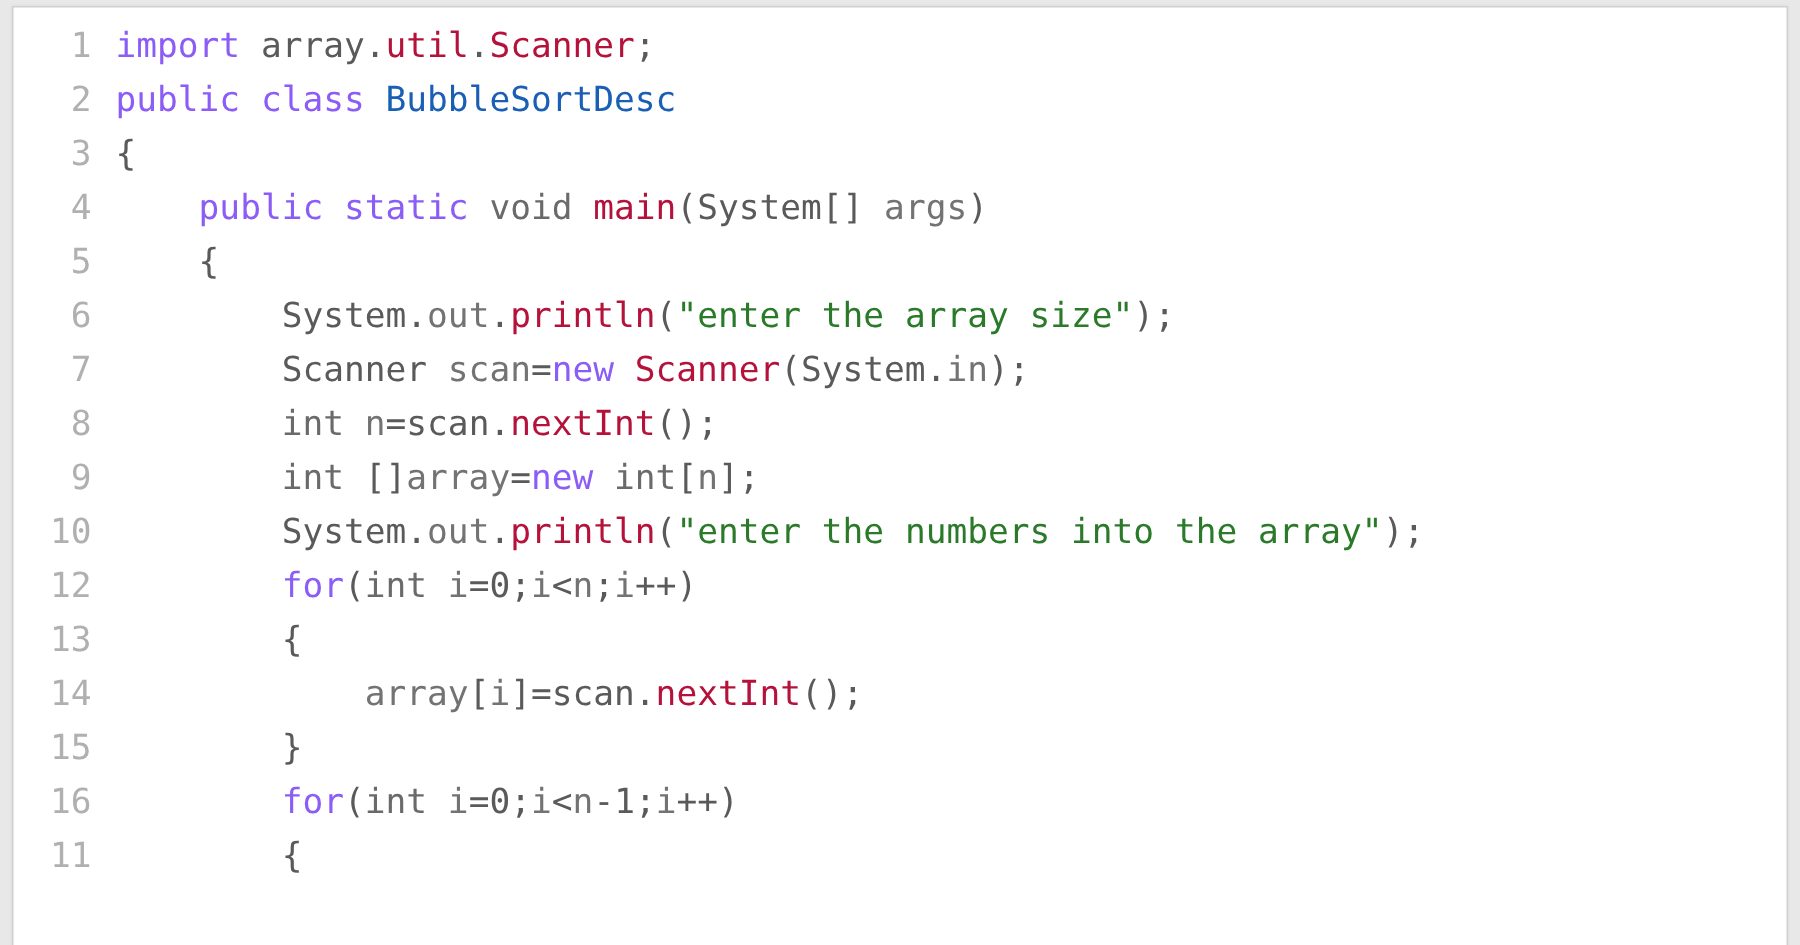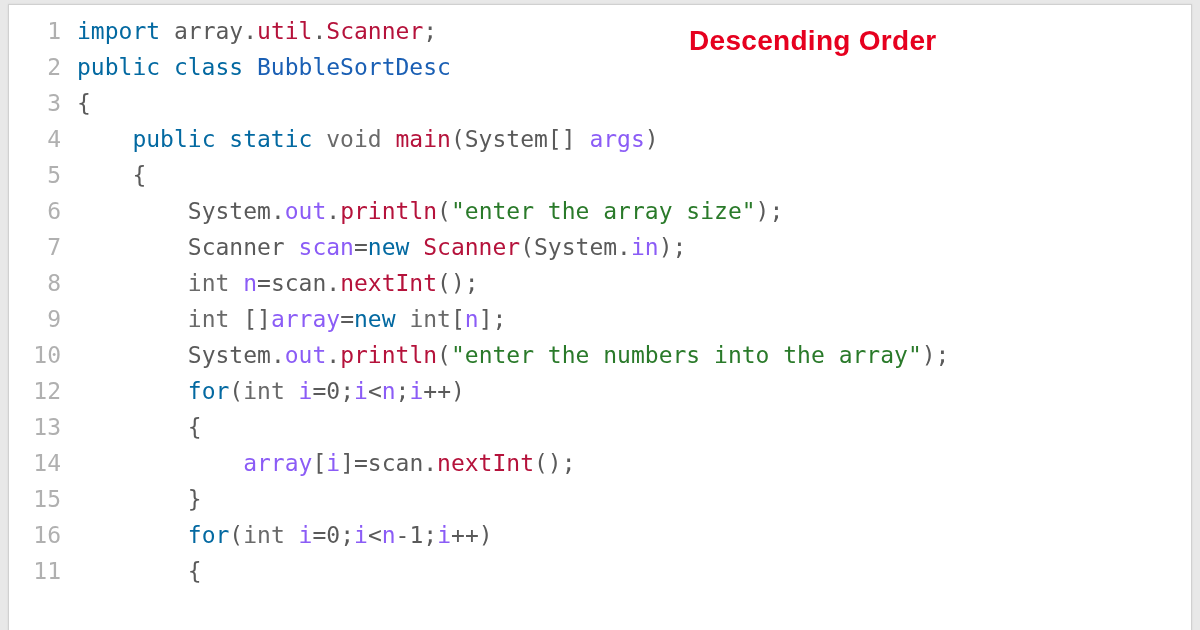--- a/index.html
+++ b/index.html
@@ -32,47 +32,46 @@
   .gutter {
     width: 52px;
     text-align: right;
     color: #b0b0b0;
     padding-right: 16px;
     flex-shrink: 0;
     font-weight: 400;
     user-select: none;
   }
   .code { flex: 1; color: #5a5a5a; }
-  .kw   { color: #0369a1; }           
+  .kw   { color: #8b5cf6; }           
   .type { color: #6a6a6a; }           
   .name { color: #1a5fb4; }           
   .call { color: #b5123b; }           
   .obj  { color: #5a5a5a; }           
-  .var  { color: #8b5cf6; }           
+  .var  { color: #737373; }           
   .str  { color: #2a7a2a; }           
   .num  { color: #5a5a5a; }           
   .punc { color: #5a5a5a; }           
   .title-overlay {
     position: absolute;
     top: 16px;
     left: 680px;
     color: #e6001f;
     font-family: Arial, "Helvetica Neue", sans-serif;
     font-weight: 700;
     font-size: 28px;
     line-height: 40px;
     letter-spacing: 0.3px;
   }
 </style>
 </head>
 <body>
 
 <div class="editor">
   <div class="title-overlay">
-    <div>Descending Order</div>
   </div>
   <div id="code-container">
       <div class="line"><span class="gutter">1</span><span class="code"><span class="kw">import </span><span class="obj">array</span><span class="punc">.</span><span class="call">util</span><span class="punc">.</span><span class="call">Scanner</span><span class="punc">;</span></span></div>
       <div class="line"><span class="gutter">2</span><span class="code"><span class="kw">public class </span><span class="name">BubbleSortDesc</span></span></div>
       <div class="line"><span class="gutter">3</span><span class="code"><span class="punc">{</span></span></div>
       <div class="line"><span class="gutter">4</span><span class="code"><span class="punc">    </span><span class="kw">public static </span><span class="type">void </span><span class="call">main</span><span class="punc">(</span><span class="obj">System</span><span class="punc">[] </span><span class="var">args</span><span class="punc">)</span></span></div>
       <div class="line"><span class="gutter">5</span><span class="code"><span class="punc">    {</span></span></div>
       <div class="line"><span class="gutter">6</span><span class="code"><span class="punc">        </span><span class="obj">System</span><span class="punc">.</span><span class="var">out</span><span class="punc">.</span><span class="call">println</span><span class="punc">(</span><span class="str">"enter the array size"</span><span class="punc">);</span></span></div>
       <div class="line"><span class="gutter">7</span><span class="code"><span class="punc">        </span><span class="obj">Scanner </span><span class="var">scan</span><span class="punc">=</span><span class="kw">new </span><span class="call">Scanner</span><span class="punc">(</span><span class="obj">System</span><span class="punc">.</span><span class="var">in</span><span class="punc">);</span></span></div>
       <div class="line"><span class="gutter">8</span><span class="code"><span class="punc">        </span><span class="type">int </span><span class="var">n</span><span class="punc">=scan.</span><span class="call">nextInt</span><span class="punc">();</span></span></div>

